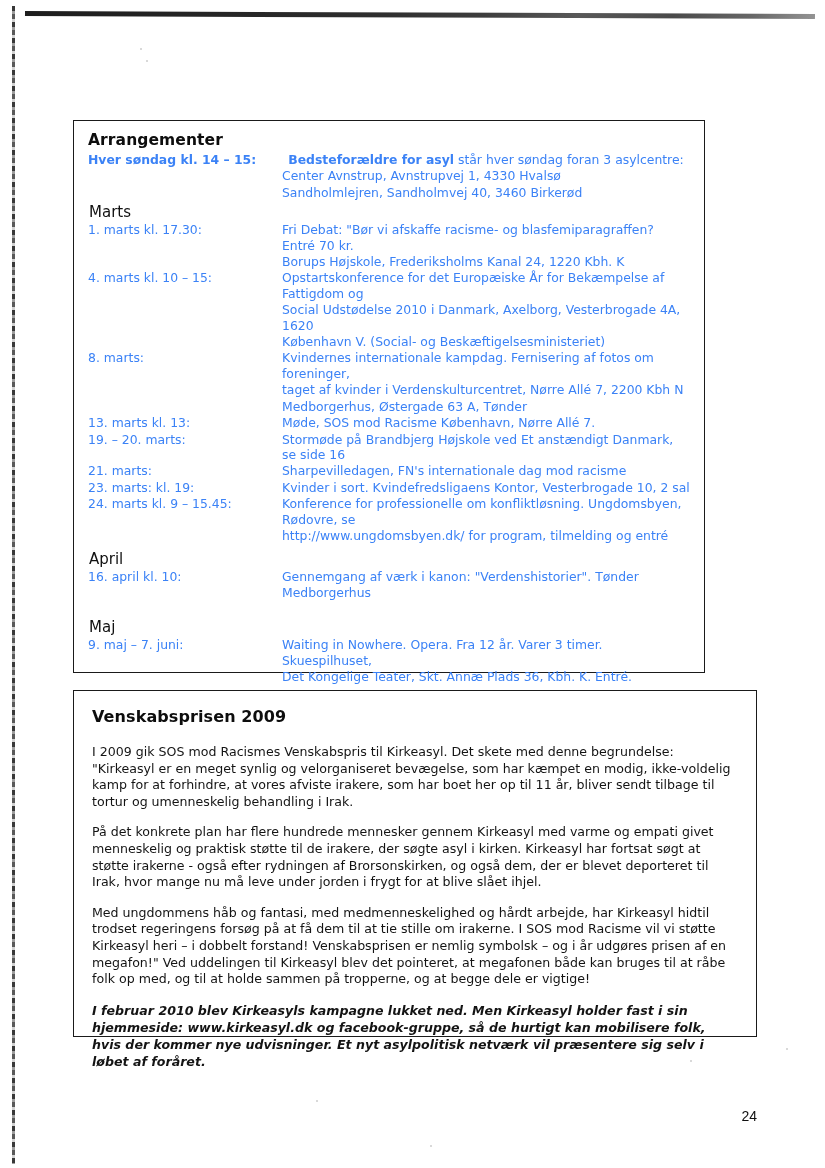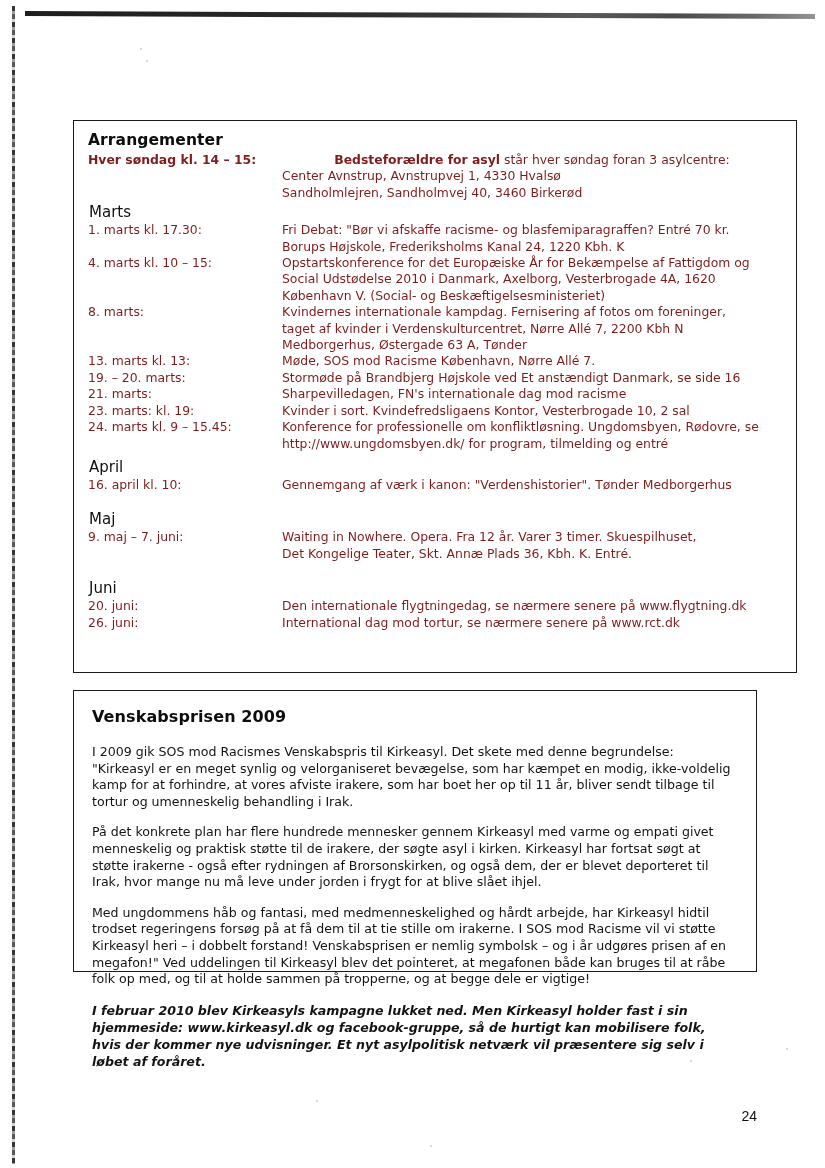--- a/index.html
+++ b/index.html
@@ -62,29 +62,29 @@
 
   .panel {
     position: absolute;
     border: 1.5px solid #1a1a1a;
     background: #ffffff;
     box-sizing: border-box;
   }
   #events-panel {
     left: 73px;
     top: 120px;
-    width: 724px;
+    width: 632px;
     height: 553px;
     padding: 10px 14px 8px 14px;
   }
   #award-panel {
     left: 73px;
     top: 690px;
     width: 684px;
-    height: 282px;
+    height: 347px;
     padding: 16px 18px 14px 18px;
   }
 
   .panel-title {
     font-weight: bold;
     font-size: 15.5px;
     letter-spacing: 0.1px;
     margin: 0 0 3px 0;
     color: #0d0d0d;
   }
@@ -96,21 +96,21 @@
   
   .evt-table {
     width: 100%;
     border-collapse: collapse;
   }
   .evt-row > td {
     vertical-align: top;
     padding: 0 0 1px 0;
     font-size: 12.4px;
     line-height: 15.4px;
-    color: #7f1d1d;
+    color: #3b82f6;
   }
   td.evt-when {
     width: 188px;
     padding-right: 6px;
     white-space: nowrap;
   }
   td.evt-what { width: auto; }
 
   .evt-row.bold > td { font-weight: bold; }
 

